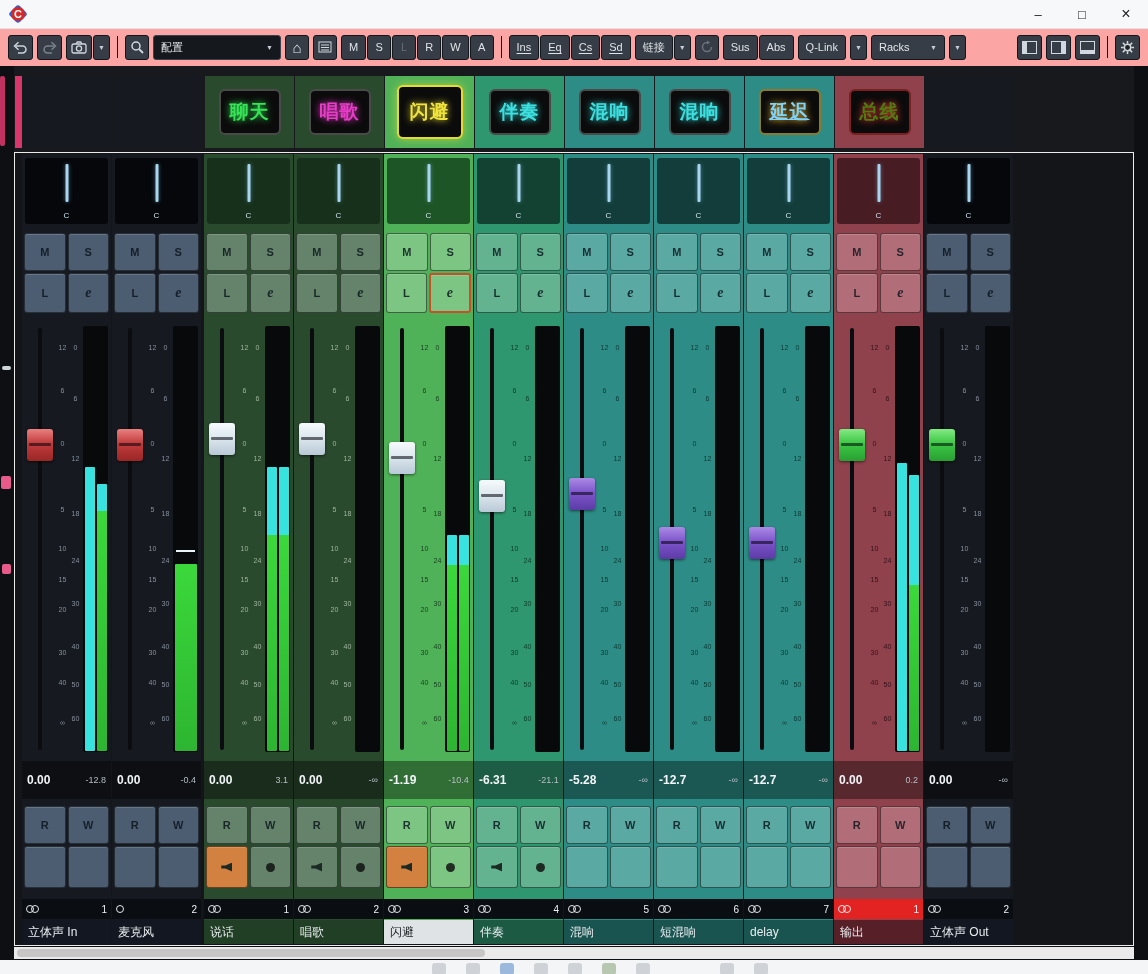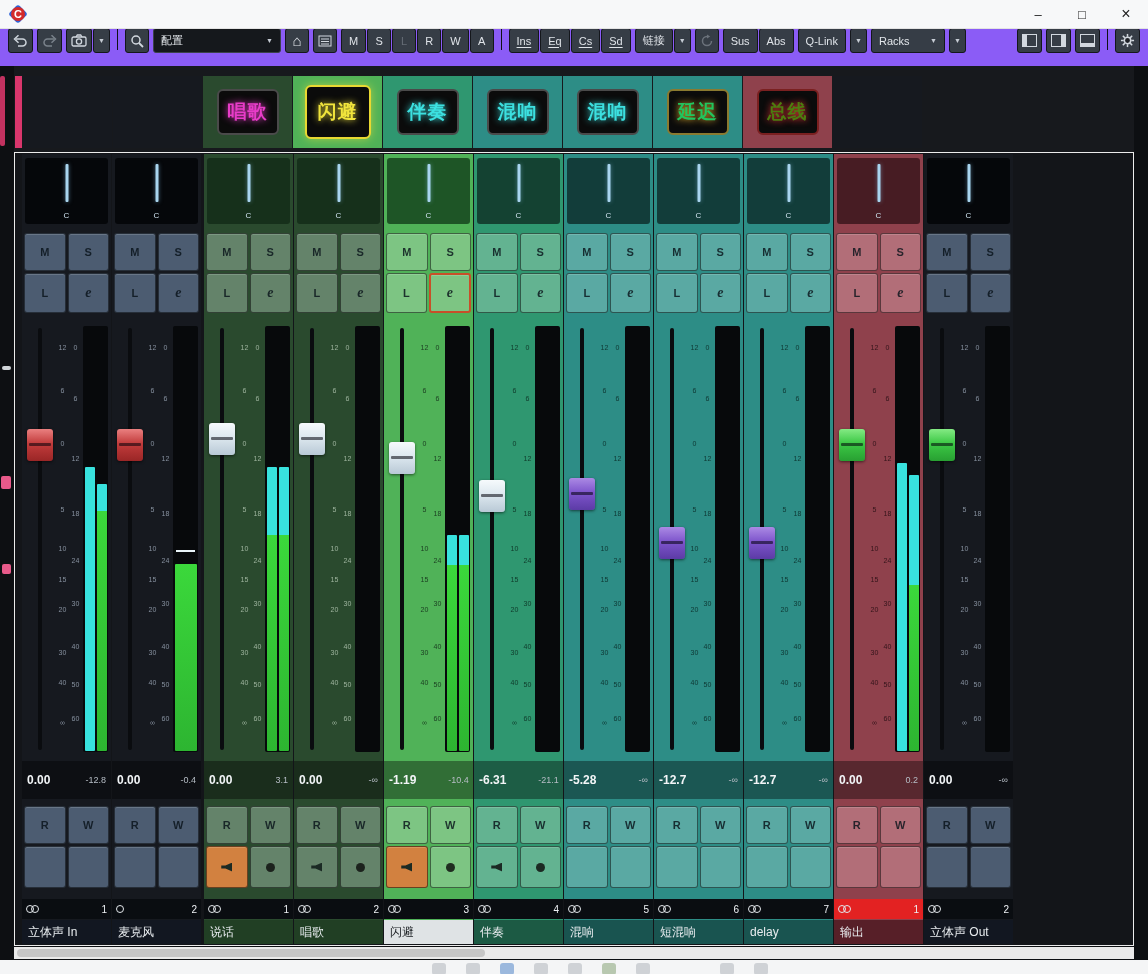--- a/index.html
+++ b/index.html
@@ -13,22 +13,22 @@
     display:flex;align-items:center;color:#1b1b1b;z-index:5;border-bottom:1px solid #e3e3e3;}
   .cubase-icon{position:relative;width:20px;height:20px;margin-left:8px;flex:0 0 auto;}
   .cubase-icon i{position:absolute;inset:3px;background:#2d63d8;transform:rotate(45deg);border-radius:3px;}
   .cubase-icon b{position:absolute;inset:3px;background:#d42a2a;border-radius:50%;color:#fff;
     font-size:11px;font-weight:bold;display:flex;align-items:center;justify-content:center;}
   .tb-title{position:absolute;left:0;right:0;text-align:center;font-size:12px;}
   .win-controls{margin-left:auto;display:flex;z-index:2;}
   .win-btn{width:44px;height:28px;display:flex;align-items:center;justify-content:center;font-size:13px;color:#222;}
   .win-btn.close{font-size:16px;}
   
-  .toolbar{position:absolute;top:28px;left:0;right:0;height:38px;background:#8b5cf6;
-    display:flex;align-items:flex-start;gap:4px;padding:0 8px;box-sizing:border-box;z-index:4;}
+  .toolbar{position:absolute;top:28px;left:0;right:0;height:38px;background:#fca5a5;
+    display:flex;align-items:center;gap:4px;padding:0 8px;box-sizing:border-box;z-index:4;}
   .tbtn{height:25px;min-width:24px;background:#363d46;border:1px solid #14171b;border-radius:3px;
     color:#dfe3e8;display:flex;align-items:center;justify-content:center;font-size:11px;
     padding:0 7px;box-sizing:border-box;flex:0 0 auto;font-family:inherit;}
   .tbtn.icon{padding:0 4px;}
   .tbtn.narrow{padding:0 4px;min-width:17px;}
   .tbtn .u{text-decoration:underline;text-underline-offset:2px;}
   .tbtn.dim{color:#666d76;}
   .tgroup{display:flex;gap:1px;flex:0 0 auto;}
   .dropdown{height:25px;display:flex;align-items:center;justify-content:space-between;
     background:#15181c;border:1px solid #3b424b;border-radius:3px;color:#e2e6ea;font-size:11px;
@@ -275,37 +275,40 @@
   <div class="frag" style="left:2px;top:300px;width:9px;height:4px;background:#cfd4d8"></div>
   <div class="frag" style="left:1px;top:410px;width:10px;height:13px;background:#e85a8a"></div>
   <div class="frag" style="left:2px;top:498px;width:9px;height:10px;background:#e85a8a"></div>
 </div>
 
 <div class="rack-area">
   <div class="pictures">
     <div class="pic-pink" style="background: rgb(217, 54, 108);"></div>
   <div class="pic-seg" style="background: rgb(22, 25, 31);"></div>
       <div class="pic-seg" style="background: rgb(22, 25, 31);"></div>
+      <div class="pic-seg group-gap" style="background: rgb(42, 74, 46);">
+        <div class="badge" style="color: rgb(53, 228, 85); border-color: rgb(74, 74, 74); text-shadow: rgb(53, 228, 85) 0px 0px 7px;">聊天</div>
+      </div>
       <div class="pic-seg" style="background: rgb(42, 74, 46);">
         <div class="badge" style="color: rgb(232, 60, 200); border-color: rgb(74, 74, 74); text-shadow: rgb(232, 60, 200) 0px 0px 7px;">唱歌</div>
       </div>
       <div class="pic-seg" style="background: rgb(80, 178, 88);">
         <div class="badge selected" style="color: rgb(240, 228, 60); border-color: rgb(232, 216, 50); text-shadow: rgb(240, 228, 60) 0px 0px 7px;">闪避</div>
       </div>
       <div class="pic-seg" style="background: rgb(47, 151, 112);">
         <div class="badge" style="color: rgb(60, 224, 224); border-color: rgb(74, 74, 74); text-shadow: rgb(60, 224, 224) 0px 0px 7px;">伴奏</div>
       </div>
       <div class="pic-seg" style="background: rgb(45, 141, 134);">
         <div class="badge" style="color: rgb(60, 224, 224); border-color: rgb(74, 74, 74); text-shadow: rgb(60, 224, 224) 0px 0px 7px;">混响</div>
       </div>
       <div class="pic-seg" style="background: rgb(45, 141, 134);">
         <div class="badge" style="color: rgb(60, 224, 224); border-color: rgb(74, 74, 74); text-shadow: rgb(60, 224, 224) 0px 0px 7px;">混响</div>
       </div>
       <div class="pic-seg" style="background: rgb(45, 141, 134);">
-        <div class="badge" style="color: #22c55e; border-color: rgb(138, 122, 48); text-shadow: rgb(240, 184, 46) 0px 0px 7px;">延迟</div>
+        <div class="badge" style="color: #7dd3fc; border-color: rgb(138, 122, 48); text-shadow: rgb(240, 184, 46) 0px 0px 7px; text-decoration: underline;">延迟</div>
       </div>
       <div class="pic-seg" style="background: rgb(143, 65, 76);">
         <div class="badge" style="color: #4d7c0f; border-color: rgb(122, 32, 32); text-shadow: rgb(240, 56, 56) 0px 0px 7px;">总线</div>
       </div>
       <div class="pic-seg" style="background: rgb(22, 25, 31);"></div>
     </div>
 </div>
 
 <div class="mixer">
   <div class="strips">

